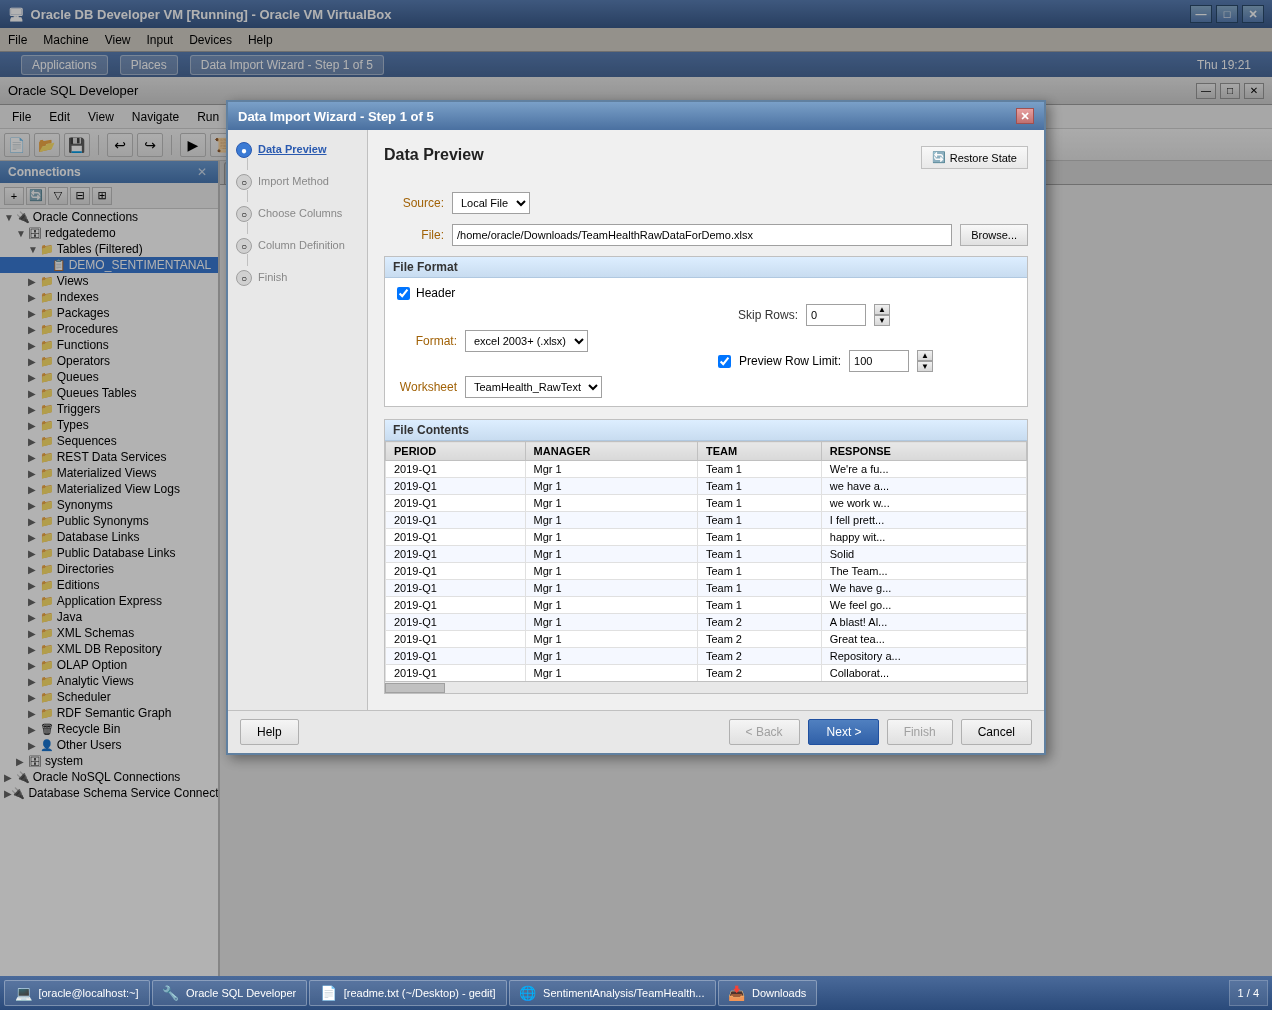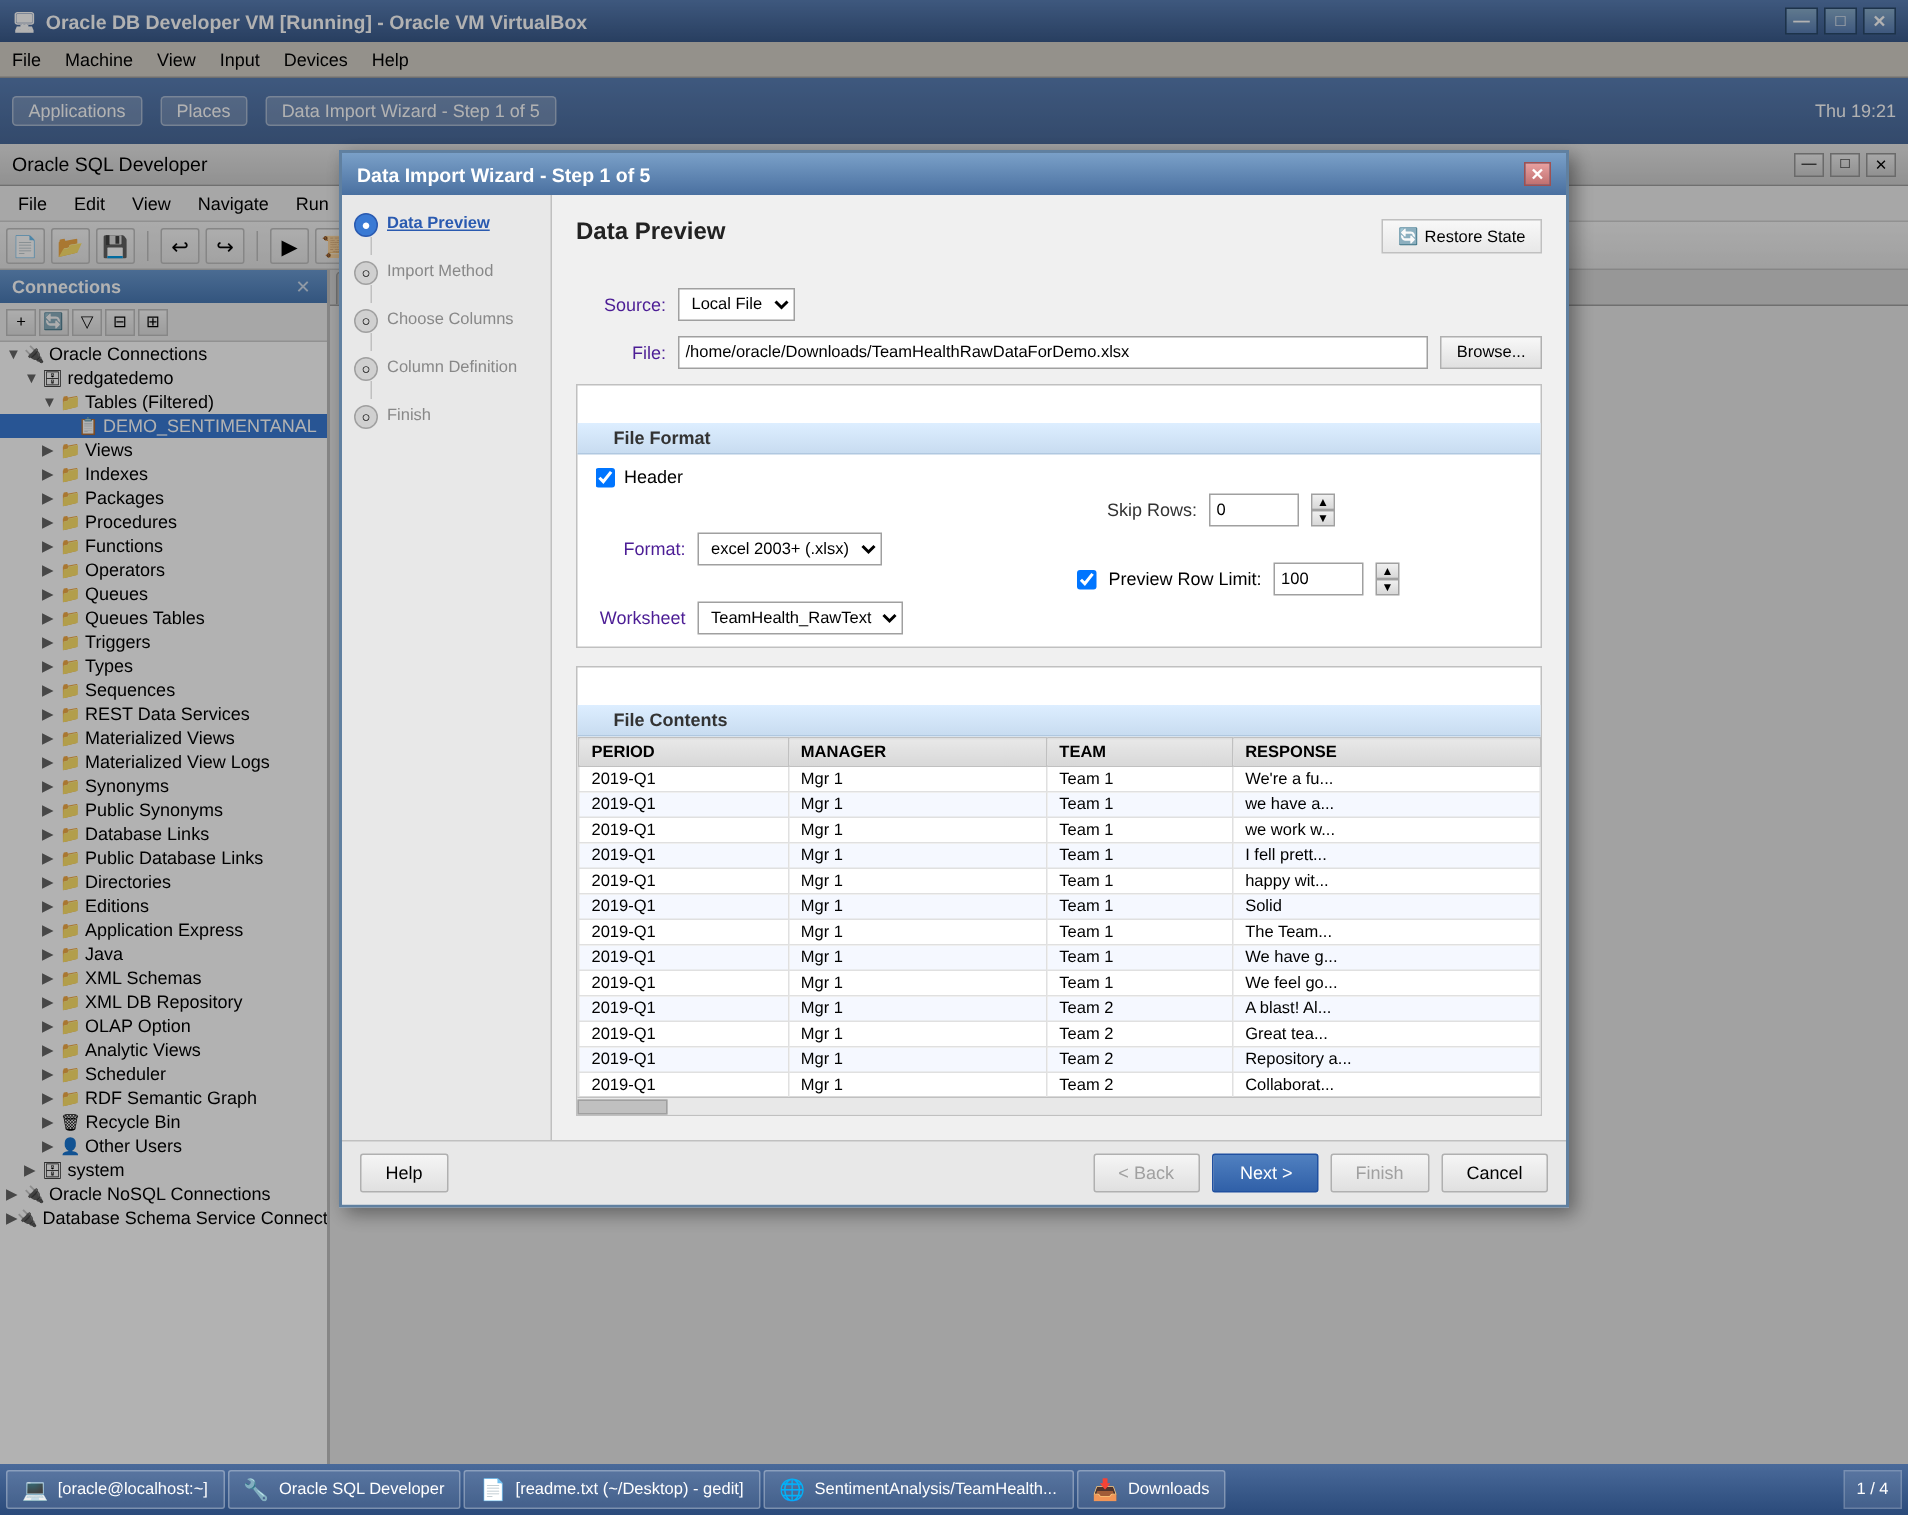--- a/index.html
+++ b/index.html
@@ -37,25 +37,25 @@
       padding: 0 8px;
       gap: 16px;
       font-size: 12px;
       border-bottom: 1px solid #a0a0a0;
     }
     .os-menu-bar span { cursor: pointer; }
 
     
     .os-taskbar-top {
       background: linear-gradient(to bottom, #5a7fb5, #4a6a9a);
-      height: 44px;
+      height: 25px;
       display: flex;
       align-items: center;
       justify-content: space-between;
-      padding: 0 8px;
+      padding: 0 21px;
       color: white;
       font-size: 12px;
     }
     .os-taskbar-top .left { display: flex; gap: 12px; align-items: center; }
     .os-taskbar-top .right { display: flex; gap: 8px; align-items: center; }
     .taskbar-app-btn {
       background: rgba(255,255,255,0.2);
       border: 1px solid rgba(255,255,255,0.4);
       color: white; padding: 2px 10px;
       border-radius: 3px; cursor: pointer;
@@ -320,21 +320,21 @@
     .form-row {
       display: flex;
       align-items: center;
       margin-bottom: 10px;
       gap: 8px;
     }
     .form-label {
       width: 60px;
       text-align: right;
       font-size: 12px;
-      color: #4c1d95;
+      color: #a16207;
       flex-shrink: 0;
     }
     .form-label-wide {
       width: 80px;
       text-align: right;
       font-size: 12px;
       color: #333;
       flex-shrink: 0;
     }
     .form-select {
@@ -363,26 +363,25 @@
     }
 
     
     .file-format-section {
       border: 1px solid #c0c0c0;
       margin-bottom: 12px;
       background: white;
     }
     .section-header {
       background: linear-gradient(to bottom, #ddeeff, #c8dcf0);
-      padding: 3px 24px;
+      padding: 3px 8px;
       font-size: 12px;
       font-weight: bold;
       color: #333;
       border-bottom: 1px solid #b0c8e0;
-      margin-top: 25px;
     }
     .section-body {
       padding: 8px 12px;
     }
     .checkbox-row {
       display: flex;
       align-items: center;
       gap: 6px;
       margin-bottom: 6px;
     }

